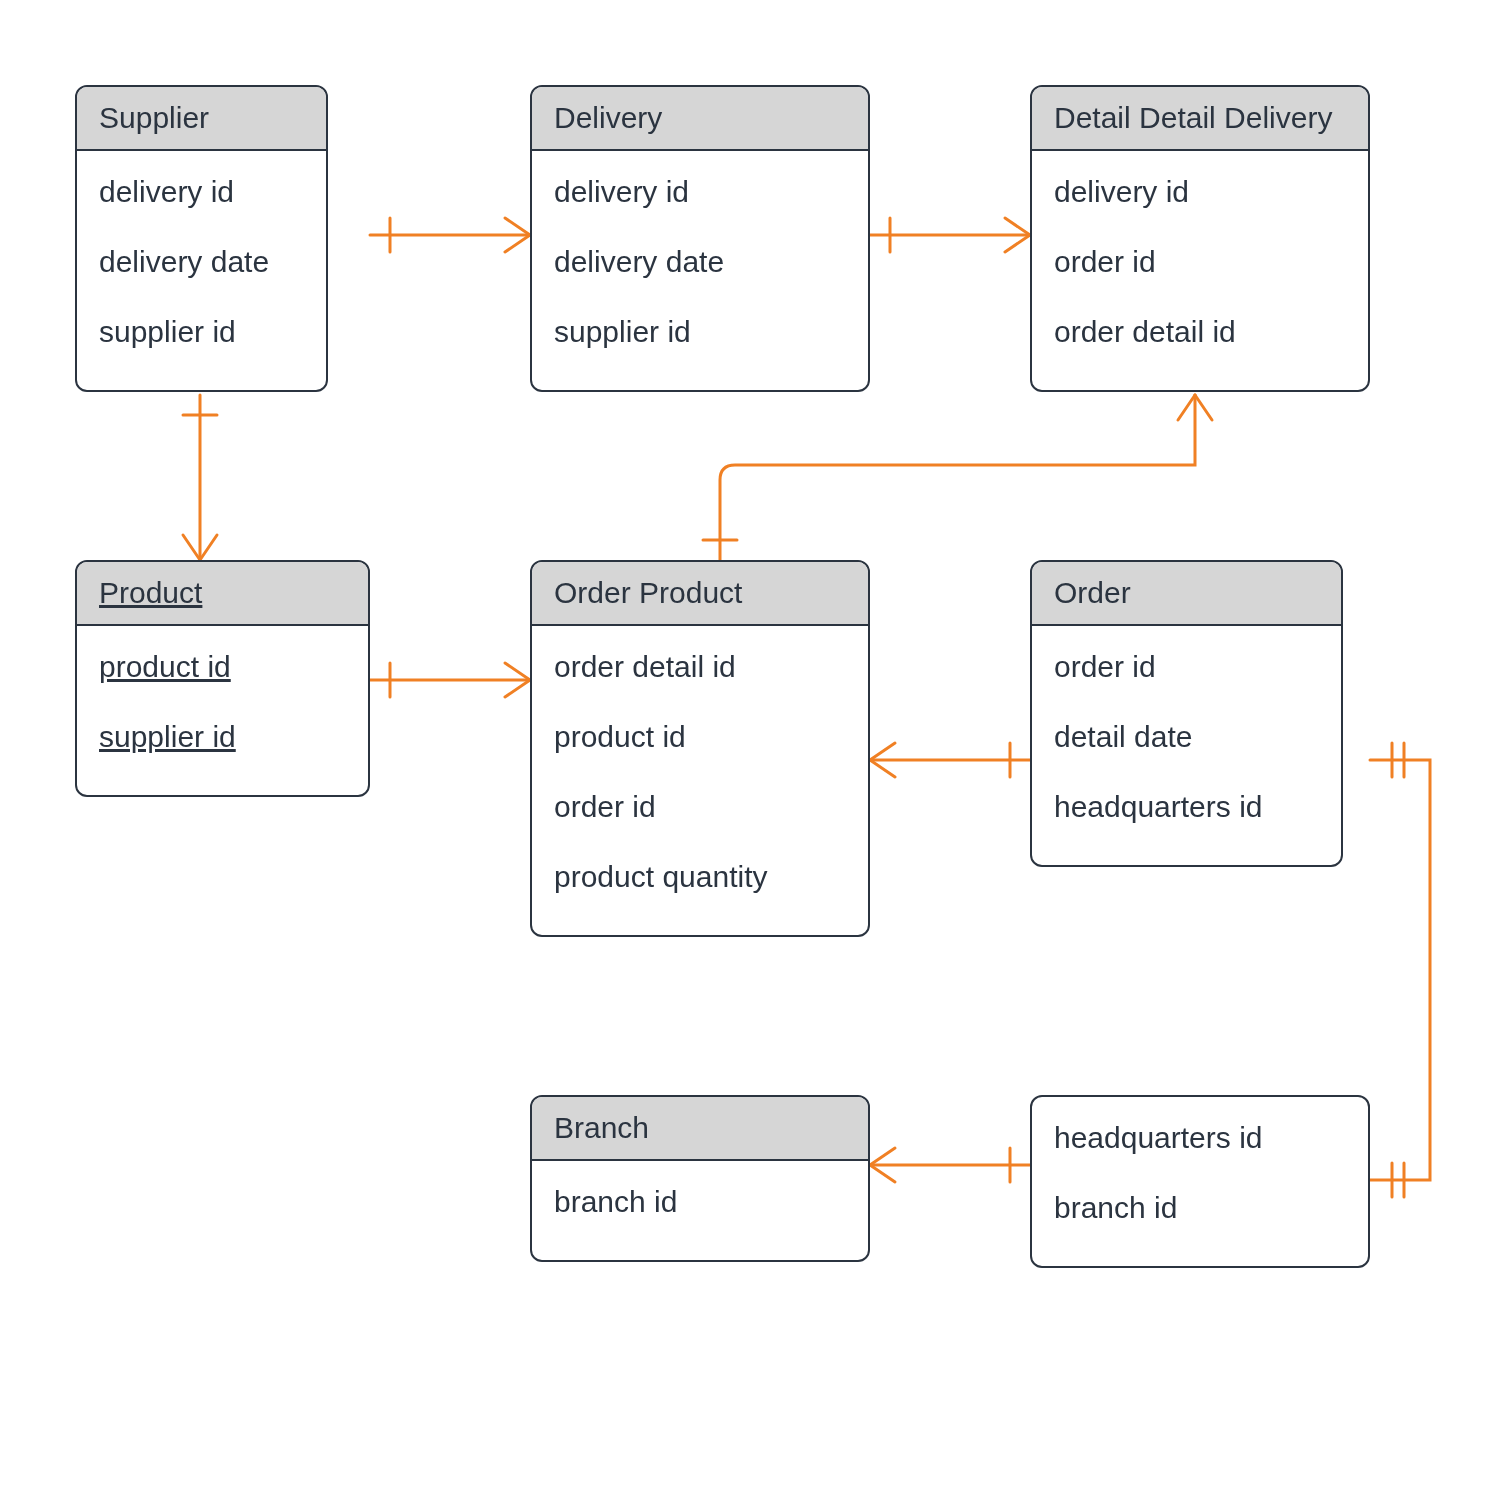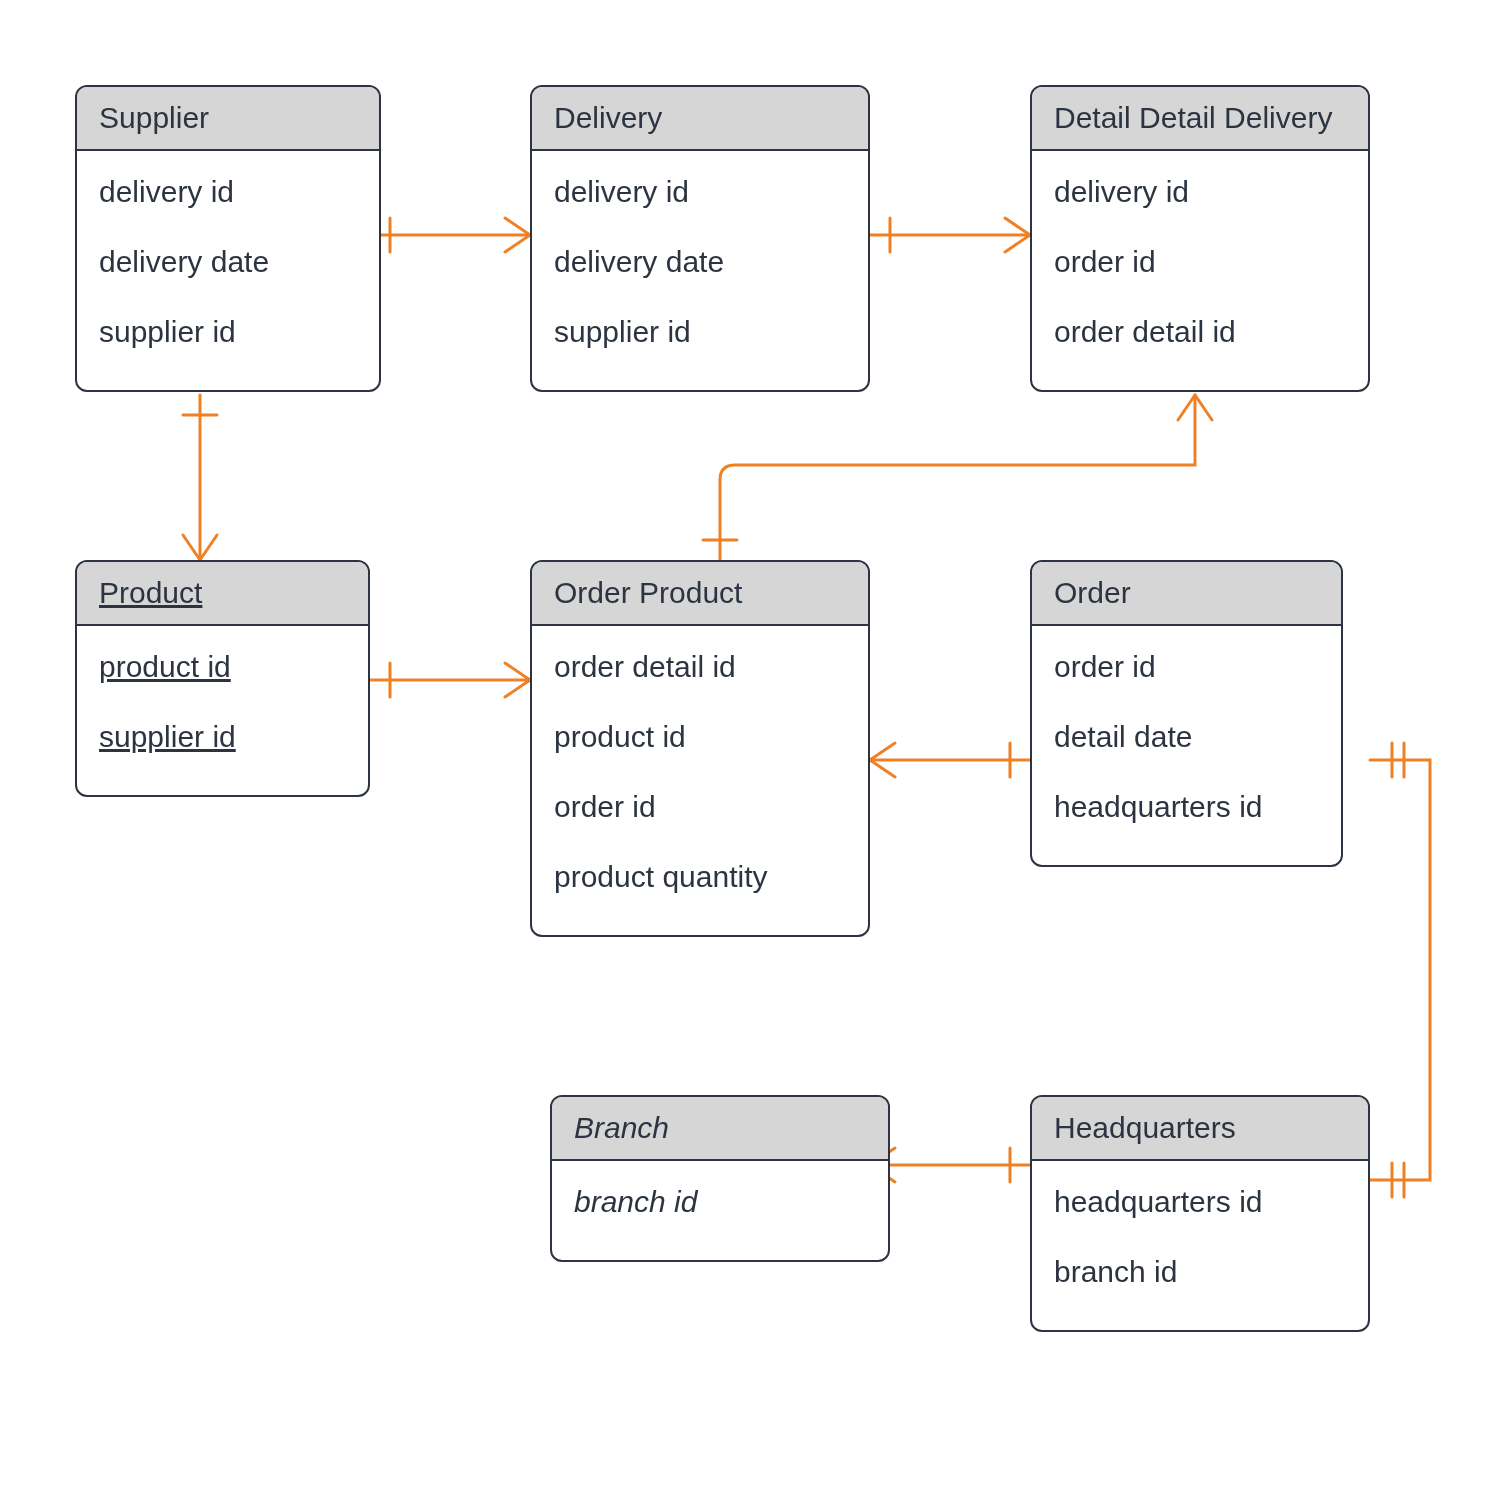--- a/index.html
+++ b/index.html
@@ -105,21 +105,21 @@
       <line x1="870" y1="1165" x2="1030" y2="1165"></line>
 
       <line x1="870" y1="1165" x2="895" y2="1148"></line>
       <line x1="870" y1="1165" x2="895" y2="1182"></line>
 
       <line x1="1010" y1="1148" x2="1010" y2="1182"></line>
 
     </g>
   </svg>
 
-  <div class="entity" style="left:75px; top:85px; width:306px;">
+  <div class="entity" style="left:75px; top:85px; width:253px;">
     <div class="title">Supplier</div>
     <div class="attrs">
       <div class="attr">delivery id</div>
       <div class="attr">delivery date</div>
       <div class="attr">supplier id</div>
     </div>
   </div>
 
   <div class="entity" style="left:530px; top:85px; width:340px;">
     <div class="title">Delivery</div>
@@ -159,28 +159,27 @@
 
   <div class="entity" style="left:1030px; top:560px; width:313px;">
     <div class="title">Order</div>
     <div class="attrs">
       <div class="attr">order id</div>
       <div class="attr">detail date</div>
       <div class="attr">headquarters id</div>
     </div>
   </div>
 
-  <div class="entity" style="left:550px; top:1095px; width:340px;font-style:italic;">
+  <div class="entity" style="left:530px; top:1095px; width:340px;">
     <div class="title">Branch</div>
     <div class="attrs">
       <div class="attr">branch id</div>
     </div>
   </div>
 
   <div class="entity" style="left:1030px; top:1095px; width:340px;">
-    <div class="title">Headquarters</div>
     <div class="attrs">
       <div class="attr">headquarters id</div>
       <div class="attr">branch id</div>
     </div>
   </div>
 
 </div>
 
 </body></html>

